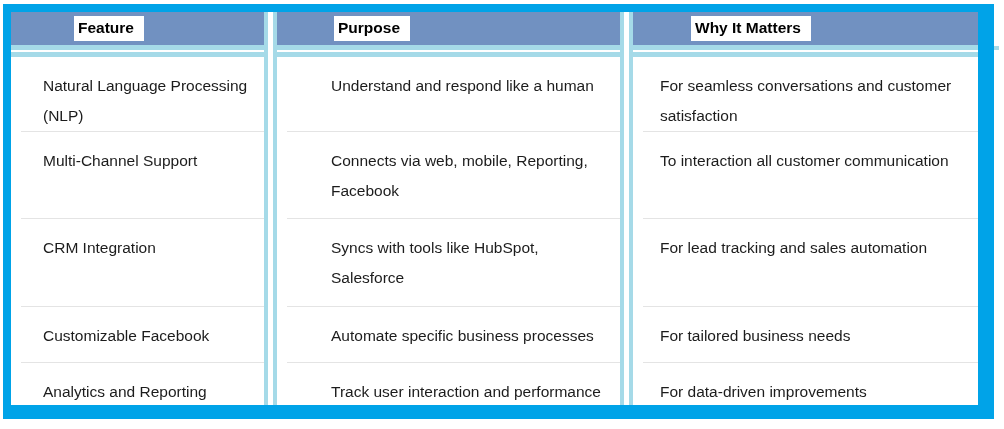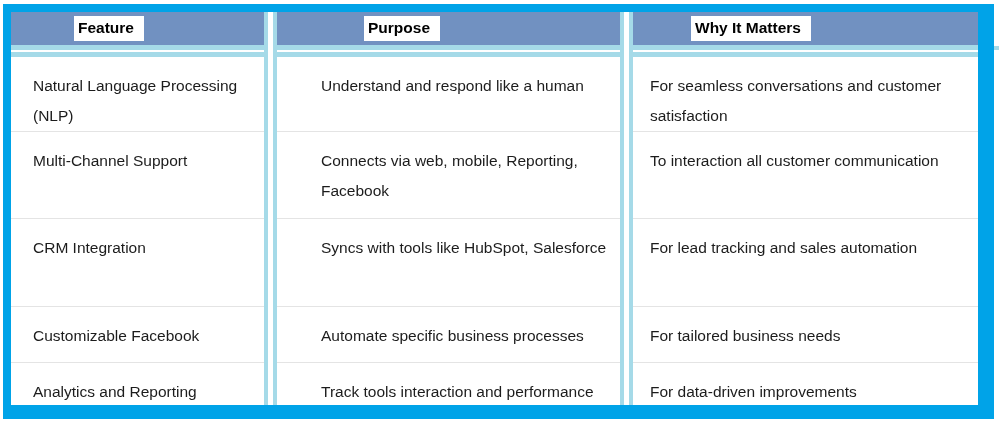--- a/index.html
+++ b/index.html
@@ -30,21 +30,21 @@
     background: #ffffff;
   }
   
   .hcell {
     background: #7191C1;
     display: flex;
     align-items: center;
     overflow: hidden;
   }
   .hcell.c1 { padding-left: 22px; }
-  .hcell.c2 { padding-left: 46px; }
+  .hcell.c2 { padding-left: 16px; }
   .hcell.c3 { padding-left: 17px; }
   .hlabel {
     background: #ffffff;
     color: #000000;
     font-weight: bold;
     font-size: 15.5px;
     line-height: 1.25;
     padding: 2px 10px 3px 4px;
     white-space: nowrap;
     margin-left: 41px;
@@ -66,20 +66,21 @@
   
   .cell {
     background: #ffffff;
     box-sizing: border-box;
     color: #1C1C1C;
     font-size: 15.5px;
     line-height: 30px;
     padding: 14px 12px 0 22px;
     border-bottom: 1px solid #E4E4E4;
     overflow: hidden;
+    margin-left: 10px;
   }
   .cell.c2 { padding-left: 44px; }
   .cell.c3 { padding-left: 17px; }
   .vdiv.body { border-bottom: none; }
   
   .edge-tick {
     position: absolute;
     left: 994px;
     top: 46px;
     width: 5px;
@@ -130,20 +131,20 @@
     <div class="cell c3">For lead tracking and sales automation</div>
 
     <div class="cell c1">Customizable Facebook</div>
     <div class="vdiv body"></div>
     <div class="cell c2">Automate specific business processes</div>
     <div class="vdiv body"></div>
     <div class="cell c3">For tailored business needs</div>
 
     <div class="cell c1 row-last" style="border-bottom:none">Analytics and Reporting</div>
     <div class="vdiv body"></div>
-    <div class="cell c2" style="border-bottom:none">Track tools interaction and performance</div>
+    <div class="cell c2" style="border-bottom:none">Track user interaction and performance</div>
     <div class="vdiv body"></div>
     <div class="cell c3" style="border-bottom:none">For data-driven improvements</div>
 
   </div>
 
   <div class="edge-tick"></div>
 </div>
 
 </body></html>

